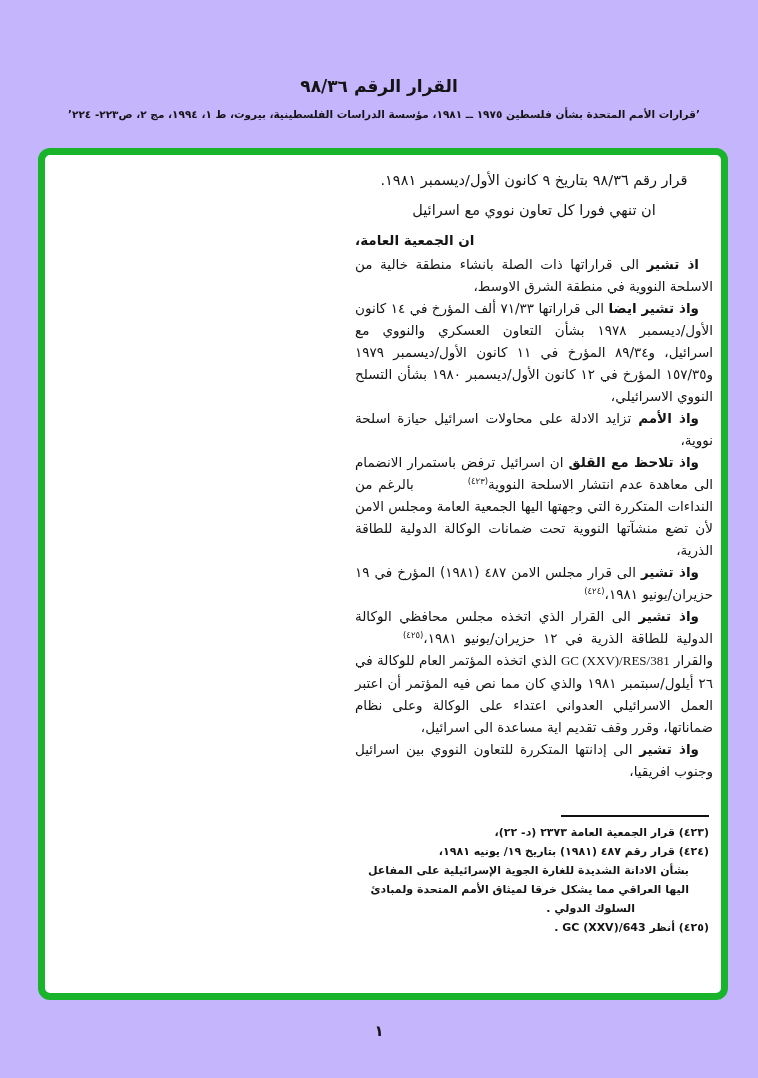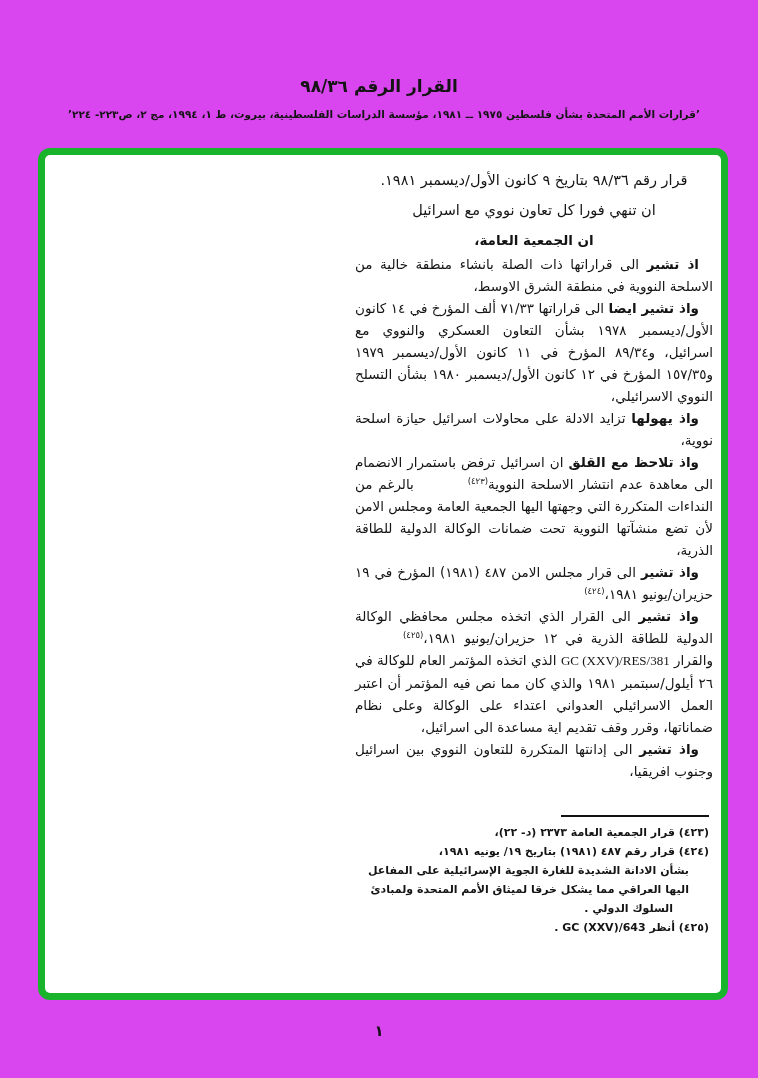--- a/index.html
+++ b/index.html
@@ -1,17 +1,17 @@
 <!DOCTYPE html>
 <html lang="ar"><head>
 <meta charset="utf-8">
 <style>
   html,body{margin:0;padding:0;background:#ffffff;}
   .page{
-    position:relative;width:758px;height:1078px;background:#d946ef;
+    position:relative;width:758px;height:1078px;background:#c4b5fd;
     font-family:"DejaVu Sans",sans-serif;color:#141414;overflow:hidden;
   }
   .doc-title{
     position:absolute;top:76px;left:0;right:0;text-align:center;
     direction:rtl;font-weight:bold;font-size:17px;letter-spacing:.5px;
   }
   .doc-citation{
     position:absolute;top:108px;left:0;right:0;text-align:center;
     direction:rtl;font-weight:bold;font-size:10.5px;white-space:nowrap;padding-left:10px;
   }
@@ -19,33 +19,33 @@
     position:absolute;left:38px;top:148px;width:676px;height:838px;
     border:7px solid #1ab32c;border-radius:12px;background:#ffffff;
   }
   .content{
     position:absolute;top:14px;right:8px;width:358px;
     direction:rtl;text-align:justify;font-size:13.5px;line-height:22px;
   }
   .box-heading{
     text-align:center;font-weight:normal;font-size:14.5px;line-height:22px;margin:0 0 8px 0;
   }
-  .opener{font-weight:bold;text-align:center;margin:8px 0 2px 0;}
+  .opener{font-weight:bold;text-align:left;margin:8px 0 2px 0;}
   .para{margin:0;text-indent:14px;}
   .para .lead{font-weight:bold;}
   .fn-ref{font-size:8.5px;vertical-align:super;line-height:0;padding-left:48px;}
   .latin{direction:ltr;unicode-bidi:embed;font-family:"Liberation Serif",serif;font-size:13px;}
   .footnotes{
     position:absolute;top:660px;right:12px;width:362px;
     direction:rtl;text-align:right;font-weight:bold;font-size:11px;line-height:19px;
   }
   .fn-separator{width:148px;height:2px;background:#111111;margin:0 0 6px auto;margin-right:0;}
   .fn-line{margin:0;}
   .fn-line.indent-1{margin-right:20px;text-align:right;}
-  .fn-line.indent-2{margin-right:36px;}
+  .fn-line.indent-2{margin-right:74px;}
   .page-number{
     position:absolute;top:1022px;left:0;right:0;text-align:center;
     font-weight:bold;font-size:15px;
   }
 </style>
 </head>
 <body>
 
 <div class="page" style="color: rgb(20, 20, 20);">
 
@@ -57,21 +57,21 @@
 
     <div class="content">
       <div id="box-headings">
           <div class="box-heading">قرار رقم ٩٨/٣٦ بتاريخ ٩ كانون الأول/ديسمبر ١٩٨١.</div>
           <div class="box-heading">ان تنهي فورا كل تعاون نووي مع اسرائيل</div>
         </div>
       <div class="opener">ان الجمعية العامة،</div>
       <div id="paragraphs">
           <p class="para"><span class="lead">اذ تشير</span><span> الى قراراتها ذات الصلة بانشاء منطقة خالية من الاسلحة النووية في منطقة الشرق الاوسط،</span></p>
           <p class="para"><span class="lead">واذ تشير ايضا</span><span> الى قراراتها ٧١/٣٣ ألف المؤرخ في ١٤ كانون الأول/ديسمبر ١٩٧٨ بشأن التعاون العسكري والنووي مع اسرائيل، و٨٩/٣٤ المؤرخ في ١١ كانون الأول/ديسمبر ١٩٧٩ و١٥٧/٣٥ المؤرخ في ١٢ كانون الأول/ديسمبر ١٩٨٠ بشأن التسلح النووي الاسرائيلي،</span></p>
-          <p class="para"><span class="lead">واذ يهولها</span><span> تزايد الادلة على محاولات اسرائيل حيازة اسلحة نووية،</span></p>
+          <p class="para"><span class="lead">واذ الأمم</span><span> تزايد الادلة على محاولات اسرائيل حيازة اسلحة نووية،</span></p>
           <p class="para"><span class="lead">واذ تلاحظ مع القلق</span><span> ان اسرائيل ترفض باستمرار الانضمام الى معاهدة عدم انتشار الاسلحة النووية</span><sup class="fn-ref">(٤٢٣)</sup><span> بالرغم من النداءات المتكررة التي وجهتها اليها الجمعية العامة ومجلس الامن لأن تضع منشآتها النووية تحت ضمانات الوكالة الدولية للطاقة الذرية،</span></p>
           <p class="para"><span class="lead">واذ تشير</span><span> الى قرار مجلس الامن ٤٨٧ (١٩٨١) المؤرخ في ١٩ حزيران/يونيو ١٩٨١،</span><sup class="fn-ref">(٤٢٤)</sup></p>
           <p class="para"><span class="lead">واذ تشير</span><span> الى القرار الذي اتخذه مجلس محافظي الوكالة الدولية للطاقة الذرية في ١٢ حزيران/يونيو ١٩٨١،</span><sup class="fn-ref">(٤٢٥)</sup><span> والقرار </span><span class="latin" dir="ltr">GC (XXV)/RES/381</span><span> الذي اتخذه المؤتمر العام للوكالة في ٢٦ أيلول/سبتمبر ١٩٨١ والذي كان مما نص فيه المؤتمر أن اعتبر العمل الاسرائيلي العدواني اعتداء على الوكالة وعلى نظام ضماناتها، وقرر وقف تقديم اية مساعدة الى اسرائيل،</span></p>
           <p class="para"><span class="lead">واذ تشير</span><span> الى إدانتها المتكررة للتعاون النووي بين اسرائيل وجنوب افريقيا،</span></p>
         </div>
     </div>
 
     <div class="footnotes">
       <div class="fn-separator"></div>
       <div id="fn-lines">

